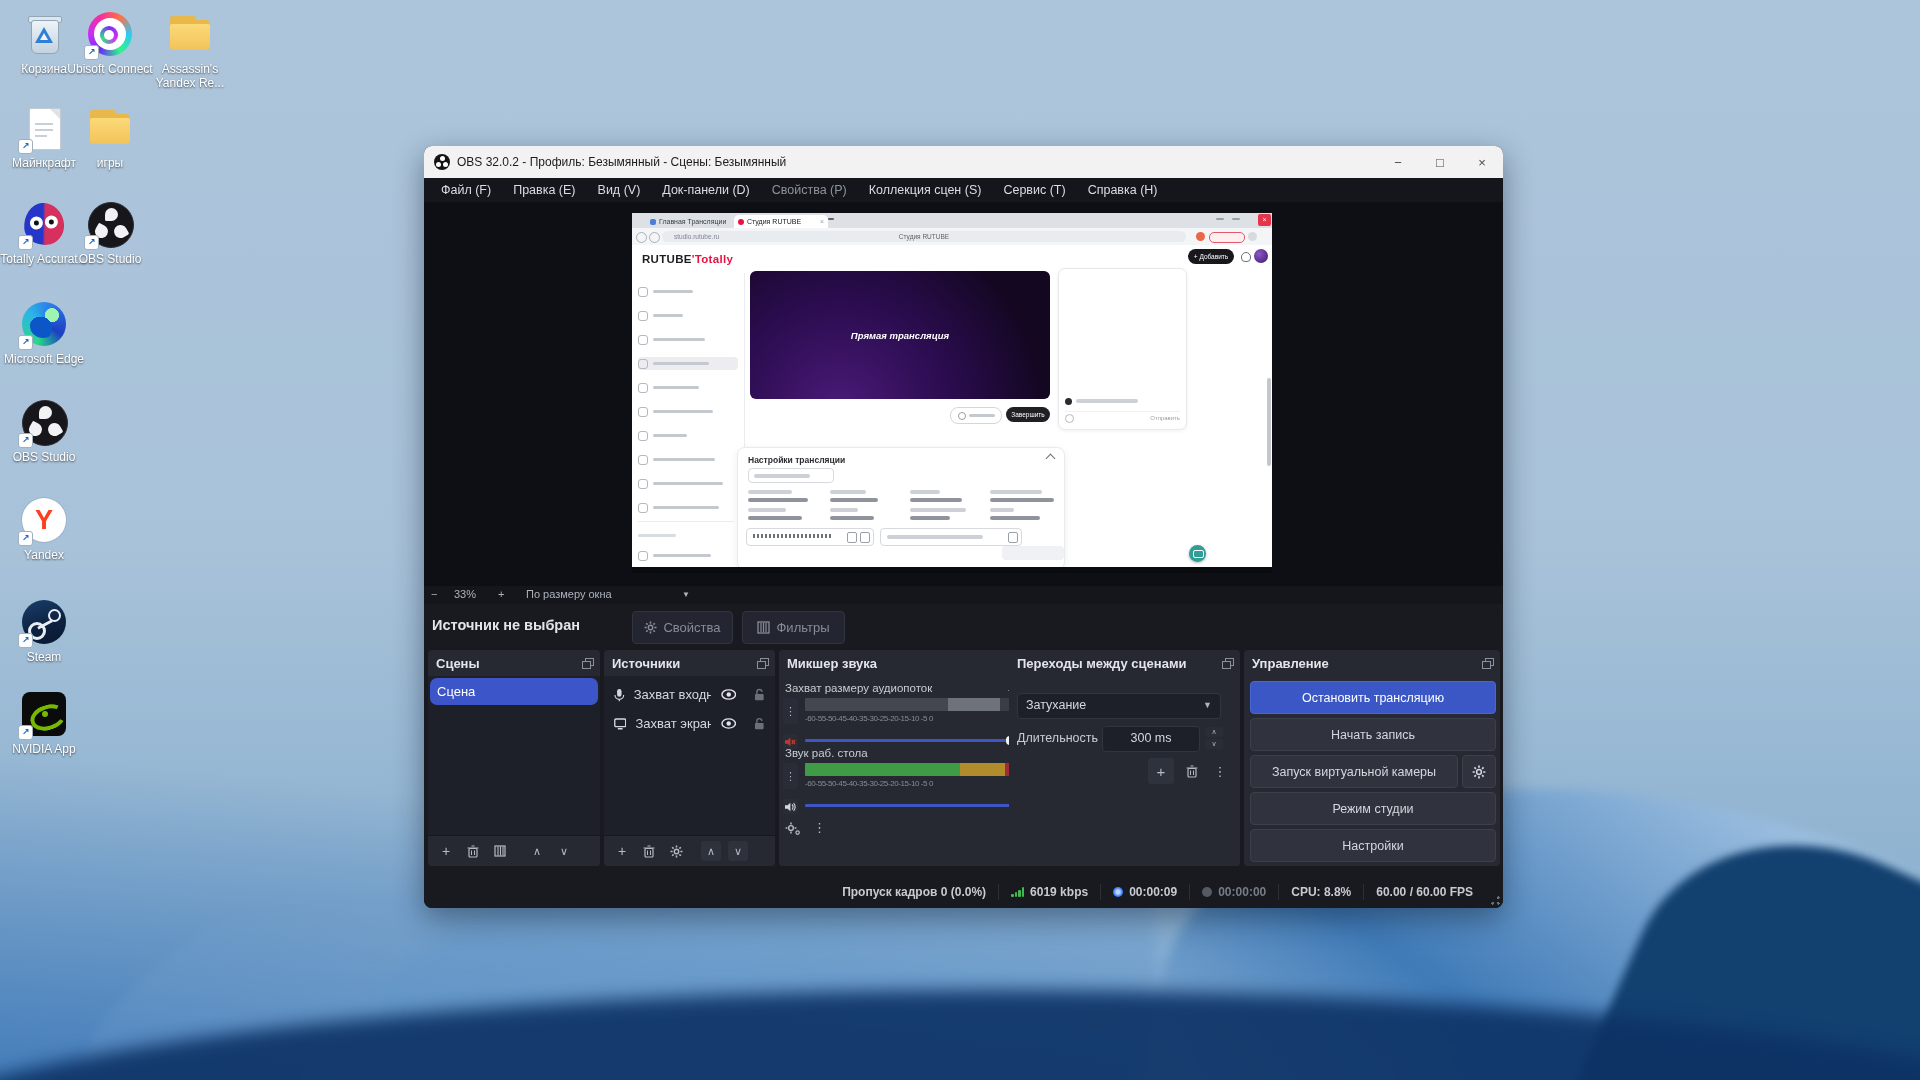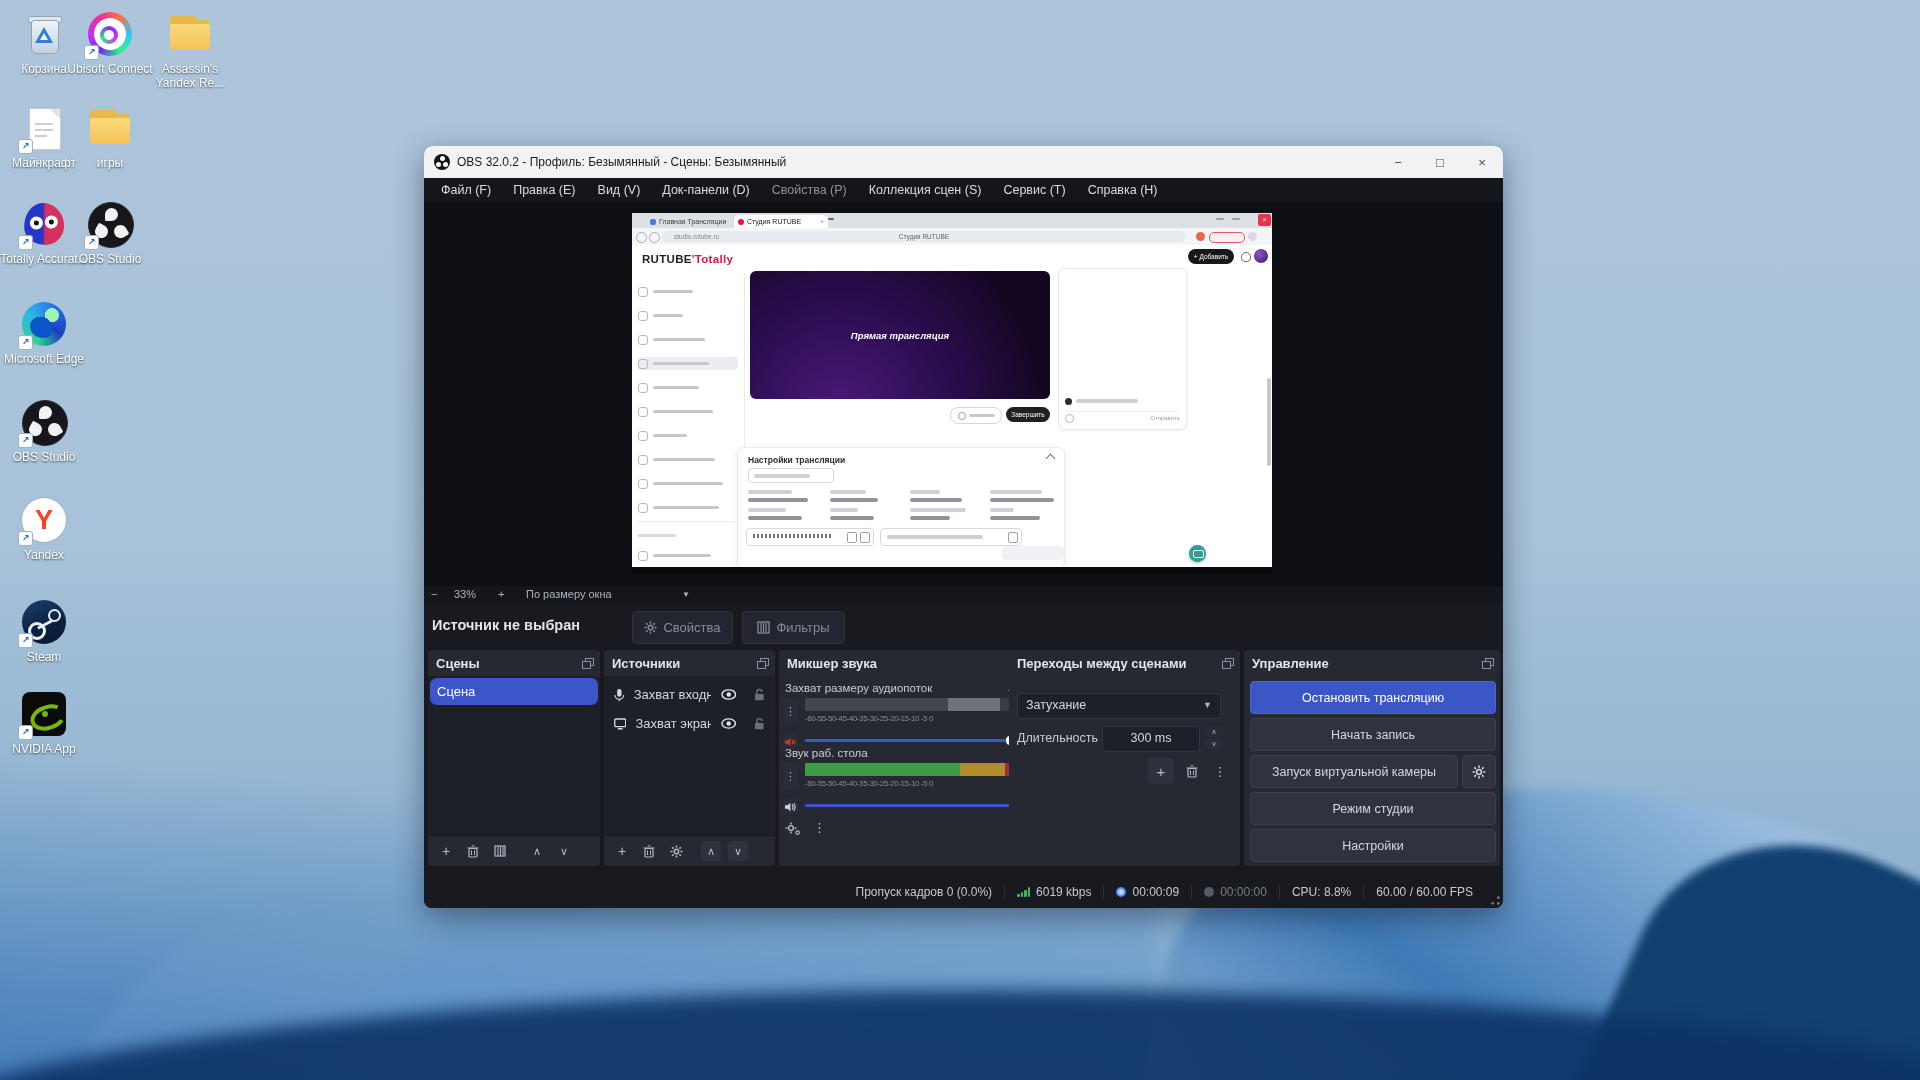--- a/index.html
+++ b/index.html
@@ -163,21 +163,21 @@
   .spincol{position:absolute;left:196px;top:50px;width:18px;height:24px;display:flex;flex-direction:column;}
   .spincol b{flex:1;background:#2a2d37;border-radius:2px;margin:1px 0;color:#aeb2bb;font-size:7px;text-align:center;line-height:10px;font-weight:normal;}
   .trow{position:absolute;left:0;right:10px;top:82px;display:flex;justify-content:flex-end;gap:8px;}
   
   .cbtn{position:absolute;left:6px;width:244px;height:31px;background:#30333e;border:1px solid #3c404b;border-radius:4px;color:#d4d7dd;font-size:12.5px;display:flex;align-items:center;justify-content:center;}
   .cbtn.blue{background:#3b57c6;border-color:#4a66d5;color:#fff;}
   .cbtn.short{width:206px;}
   .gearbtn{position:absolute;left:218px;width:32px;height:31px;background:#30333e;border:1px solid #3c404b;border-radius:4px;display:flex;align-items:center;justify-content:center;}
   
   #sbarr{position:absolute;left:0;top:730px;right:0;height:32px;background:#181a20;display:flex;align-items:center;justify-content:flex-end;padding-right:18px;font-size:12px;color:#c7cad1;}
-  #sbarr .it{display:flex;align-items:center;gap:6px;padding:0 12px;}
+  #sbarr .it{display:flex;align-items:center;gap:6px;padding:0 12px;font-weight:bold;}
   #sbarr .sep{width:1px;height:16px;background:#2b2e37;}
   .bars{display:flex;align-items:flex-end;gap:1px;height:10px;}
   .bars i{width:2.5px;background:#3fb950;border-radius:1px;}
   .livedot{width:10px;height:10px;border-radius:50%;background:radial-gradient(circle,#bcd6ff 0 25%,#3d7eff 60%);}
   .recdot{width:10px;height:10px;border-radius:50%;background:#565a63;}
   .dimtx{color:#787c85;}
   .grip{position:absolute;right:3px;bottom:3px;width:9px;height:9px;
     background:radial-gradient(circle at 80% 20%,#6b6f78 0 1.4px,rgba(0,0,0,0) 1.5px),
     radial-gradient(circle at 80% 80%,#6b6f78 0 1.4px,rgba(0,0,0,0) 1.5px),
     radial-gradient(circle at 20% 80%,#6b6f78 0 1.4px,rgba(0,0,0,0) 1.5px);}

